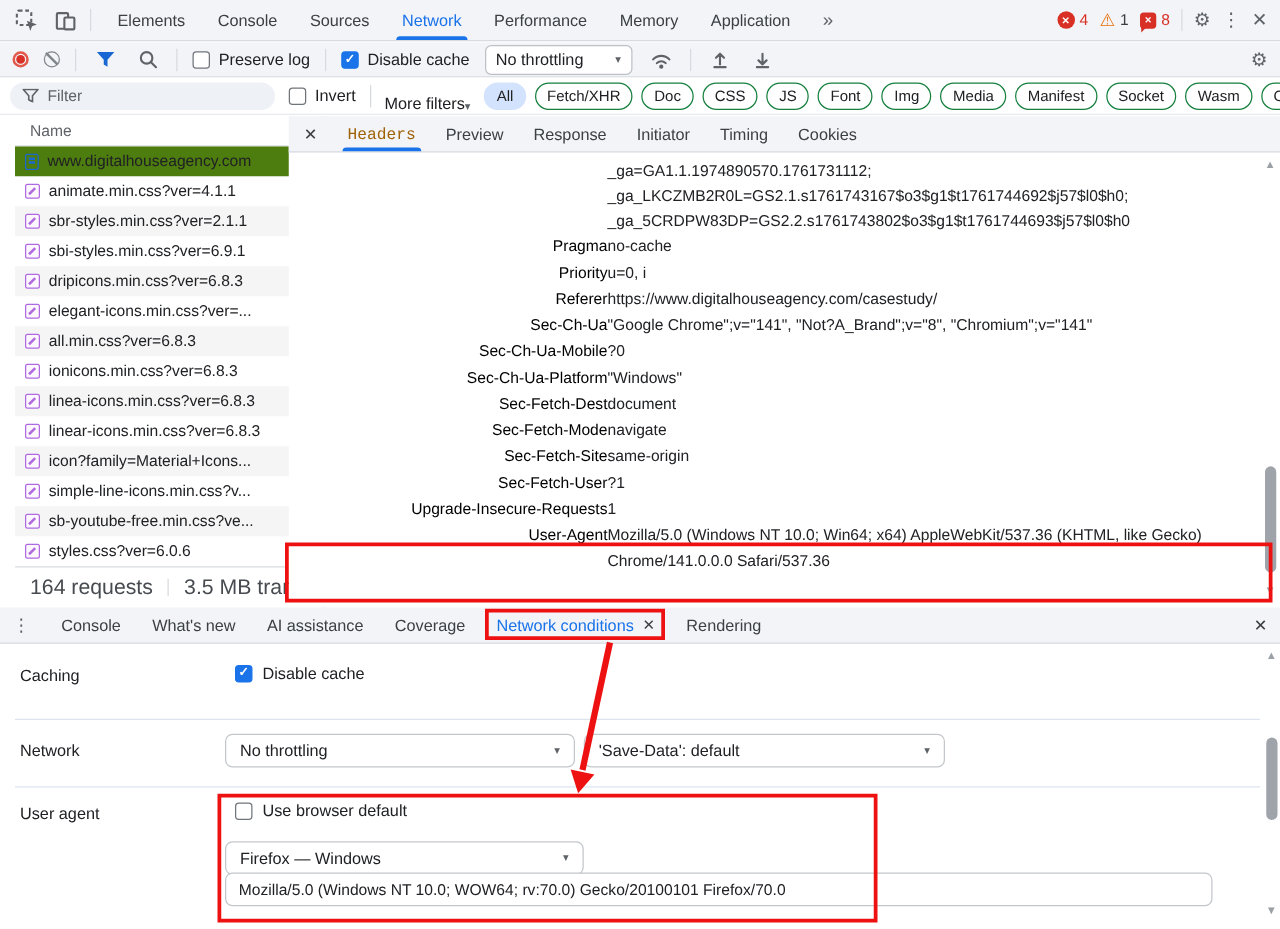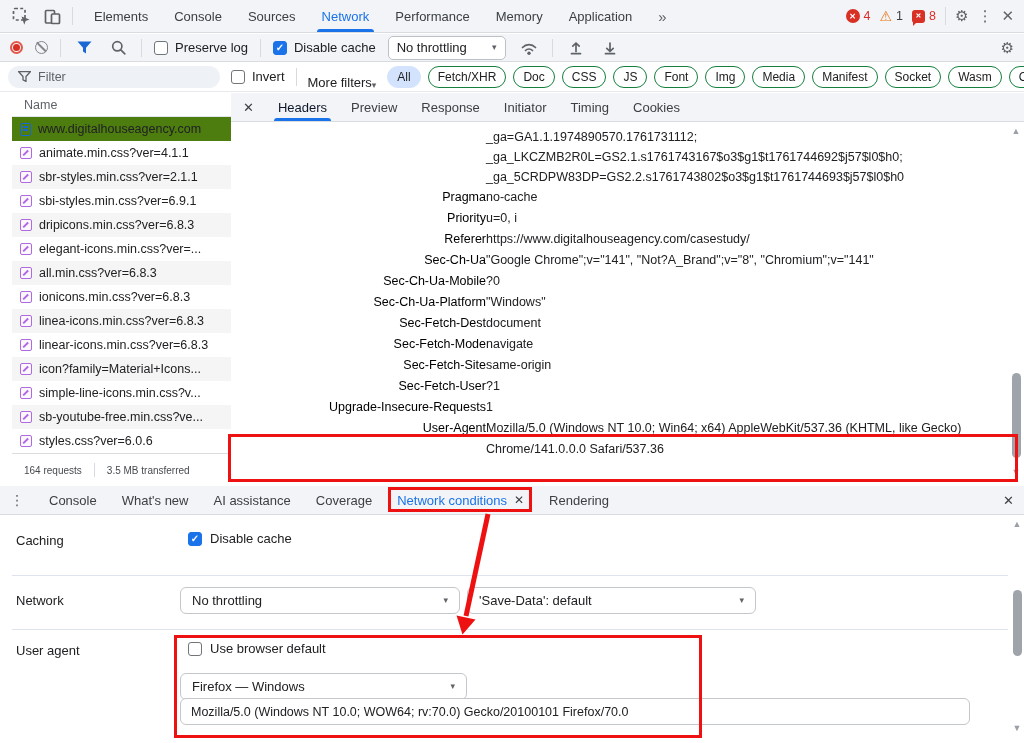--- a/index.html
+++ b/index.html
@@ -55,35 +55,35 @@
   .main-left{position:absolute;top:93px;left:0;width:250px;height:393px;border-right:4px solid #a3a3a3;background:#fff;margin-left:12px;}
   .name-header{height:24px;border-bottom:1px solid #e3e6ea;display:flex;align-items:center;padding:0 12px;color:#5f6368;font-size:12.5px;}
   .req-list{position:absolute;top:24px;left:0;right:0;bottom:33px;overflow:hidden;}
   .req-row{height:24px;display:flex;align-items:center;gap:7px;padding:0 8px;font-size:12.5px;white-space:nowrap;overflow:hidden;}
   .req-row:nth-child(odd){background:#f5f5f5;}
   .req-row.selected{background:#4d7c0f;}
   .doc-ic{width:11px;height:13px;border:1.5px solid #1967d2;border-radius:2px;position:relative;flex:none;}
   .doc-ic::after{content:"";position:absolute;left:1.5px;top:2.5px;width:5px;height:1.5px;background:#1967d2;box-shadow:0 3px 0 #1967d2;}
   .css-ic{width:12px;height:12px;border:1.5px solid #b06ae0;border-radius:2px;position:relative;flex:none;background:#fdf8ff;}
   .css-ic::after{content:"";position:absolute;left:1px;top:4px;width:7px;height:1.5px;background:#b06ae0;transform:rotate(-45deg);}
-  .left-footer{position:absolute;bottom:0;left:0;right:0;height:33px;border-top:1px solid #dadce0;display:flex;align-items:center;color:#474b50;font-size:10px;background:#fff;}
+  .left-footer{position:absolute;bottom:0;left:0;right:0;height:33px;border-top:1px solid #dadce0;display:flex;align-items:center;color:#474b50;font-size:17px;background:#fff;}
   .left-footer .seg{padding:0 12px;white-space:nowrap;}
   .left-footer .vdiv{height:14px;}
 
   
   .sb-arrow{position:absolute;font-size:9px;color:#9aa0a6;line-height:9px;width:12px;text-align:center;}
   .sb-arrow.dark{color:#5f6368;}
   .sb-thumb{position:absolute;width:9px;border-radius:5px;background:#9fa4ab;}
 
   
   .main-right{position:absolute;top:93px;left:231px;right:0;height:393px;background:#fff;}
   .det-tabs{height:29px;background:#f2f4f8;border-bottom:1px solid #d8dce1;display:flex;align-items:center;padding:0 12px;gap:24px;color:#3c4043;}
   .det-close{font-size:13px;color:#3c4043;}
   .det-tab{height:100%;display:flex;align-items:center;position:relative;white-space:nowrap;}
-  .det-tab.active{color:#0f172a;}
+  .det-tab.active{color:#a16207;font-family:Liberation Mono, monospace;}
   .det-tab.active::after{content:"";position:absolute;left:-4px;right:-4px;bottom:0;height:3px;background:#1a73e8;border-radius:3px 3px 0 0;}
   .det-content{position:absolute;top:30px;left:0;right:0;bottom:0;padding:4px 0 0 12px;font-size:12.5px;line-height:20px;overflow:hidden;}
   .cookie-lines{margin-left:243px;padding-right:28px;color:#202124;}
   .hrow{display:flex;line-height:21px;}
   .hname{width:243px;flex:none;color:#000000;text-align:right;}
   .hvalue{flex:1;padding-right:26px;color:#202124;}
 
   
   .drawer{position:absolute;top:486px;left:0;right:0;bottom:0;background:#fff;}
   .drawer-bar{height:29px;background:#f2f4f8;border-bottom:1px solid #d8dce1;display:flex;align-items:center;padding:0 10px;gap:25px;color:#3c4043;}

